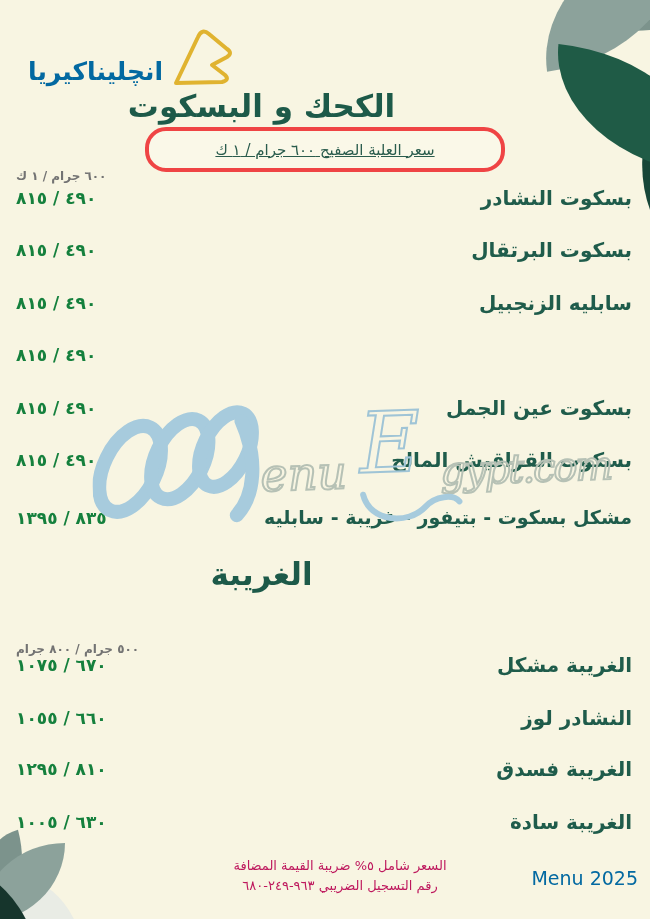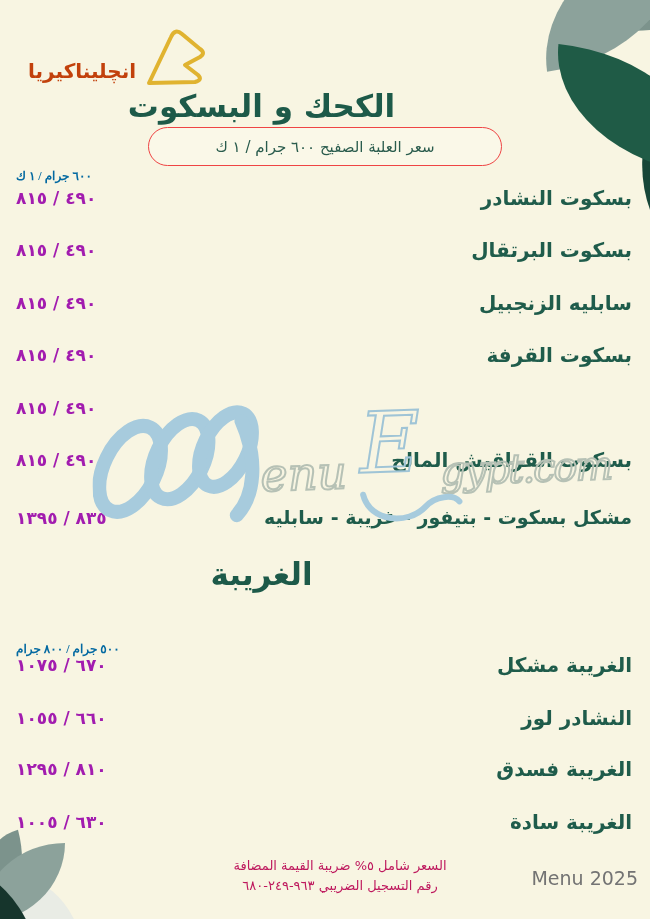--- a/index.html
+++ b/index.html
@@ -5,47 +5,47 @@
   html,body{margin:0;padding:0;}
   .page{
     position:relative;
     width:650px;height:919px;
     background:#F8F5E2;
     overflow:hidden;
     font-family:"DejaVu Sans", sans-serif;
   }
   
   .logo{position:absolute;left:28px;top:24px;display:flex;align-items:center;gap:4px;}
-  .brand-text{font-size:20px;font-weight:600;color:#c2410c;direction:rtl;letter-spacing:0;margin-top:24px;}
+  .brand-text{font-size:25px;font-weight:600;color:#0369a1;direction:rtl;letter-spacing:0;margin-top:24px;}
   
   .leaf{position:absolute;}
   .leaf.tr1{width:150px;height:120px;left:538px;top:-58px;background:#8CA29B;border-radius:100% 0 100% 0;transform:rotate(-8deg);z-index:2;}
   .leaf.tr0{width:130px;height:110px;left:596px;top:-62px;background:#7C938C;border-radius:100% 0 100% 0;transform:rotate(22deg);z-index:1;}
   .leaf.tr2{width:160px;height:115px;left:552px;top:52px;background:#1F5B46;border-radius:0 100% 0 100%;transform:rotate(6deg);z-index:3;}
   .leaf.tr3{width:130px;height:150px;left:618px;top:82px;background:#174638;border-radius:0 100% 0 100%;transform:rotate(42deg);z-index:2;}
   .leaf.bl1{width:85px;height:80px;left:-20px;top:843px;background:#8CA29B;border-radius:100% 0 100% 0;z-index:3;}
   .leaf.bl0{width:60px;height:85px;left:-30px;top:836px;background:#7C938C;border-radius:100% 0 100% 0;transform:rotate(-15deg);z-index:2;}
   .leaf.bl2{width:80px;height:88px;left:6px;top:876px;background:#E9ECE5;border-radius:0 100% 0 100%;transform:rotate(4deg);z-index:2;}
   .leaf.bl3{width:112px;height:112px;left:-64px;top:870px;background:#16352C;border-radius:0 100% 0 100%;transform:rotate(12deg);z-index:4;}
   
   .section-title{position:absolute;left:0;width:523px;text-align:center;font-size:31px;font-weight:700;color:#1D5A49;direction:rtl;}
   .pill{
     position:absolute;left:325px;transform:translateX(-50%);
-    width:352px;height:37px;border:1px solid #ef4444;border-radius:21px;
+    width:352px;height:37px;border:4px solid #ef4444;border-radius:21px;
     background:#FAF8E8;display:flex;align-items:center;justify-content:center;
-    font-size:15px;color:#2A5C4D;direction:rtl;z-index:1;
+    font-size:15px;color:#2A5C4D;direction:rtl;z-index:1;text-decoration:underline;
   }
-  .col-header{position:absolute;left:16px;font-size:12px;font-weight:700;color:#0369a1;direction:rtl;text-align:right;font-family:Liberation Serif, serif;}
+  .col-header{position:absolute;left:16px;font-size:12px;font-weight:700;color:#737373;direction:rtl;text-align:right;}
   .row{position:absolute;left:0;width:650px;height:30px;}
   .row-name{position:absolute;right:18px;top:0;font-size:20px;font-weight:700;color:#1F5C4B;direction:rtl;white-space:nowrap;}
   .row-name.long{font-size:19px;}
-  .row-price{position:absolute;left:16px;top:2px;font-size:17px;font-weight:600;color:#a21caf;direction:rtl;text-align:left;letter-spacing:1px;white-space:nowrap;}
+  .row-price{position:absolute;left:16px;top:2px;font-size:17px;font-weight:600;color:#15803d;direction:rtl;text-align:left;letter-spacing:1px;white-space:nowrap;}
   
   .footer-note{position:absolute;left:190px;top:856px;width:300px;text-align:center;font-size:13px;line-height:1.55;color:#be185d;direction:rtl;}
-  .menu-year{position:absolute;right:12px;top:867px;font-size:19px;color:#737373;}
+  .menu-year{position:absolute;right:12px;top:867px;font-size:19px;color:#0369a1;}
   
   .watermark{position:absolute;left:92px;top:388px;width:470px;height:150px;z-index:9;transform:rotate(-2deg);pointer-events:none;}
   .wm-m{position:absolute;left:0;top:0;}
   .wm-text{position:absolute;font-family:"DejaVu Serif", serif;font-style:italic;color:transparent;white-space:nowrap;}
   .wm-enu{left:168px;top:58px;font-size:46px;-webkit-text-stroke:2px #B6C1B5;}
   .wm-E{left:268px;top:8px;font-size:84px;-webkit-text-stroke:2px #9FC4D6;}
   .wm-rest{left:348px;top:64px;font-size:40px;-webkit-text-stroke:2px #B6C1B5;letter-spacing:-2px;}
   .wm-swirl{position:absolute;left:262px;top:100px;}
 </style>
 </head>
@@ -84,24 +84,24 @@
   </div>
   <div class="row" style="top:238px">
     <div class="row-name">بسكوت البرتقال</div>
     <div class="row-price">٤٩٠ / ٨١٥</div>
   </div>
   <div class="row" style="top:291px">
     <div class="row-name">سابليه  الزنجبيل</div>
     <div class="row-price">٤٩٠ / ٨١٥</div>
   </div>
   <div class="row" style="top:343px">
-    <div class="row-name">بسكوت  القرفة</div>
     <div class="row-price">٤٩٠ / ٨١٥</div>
   </div>
   <div class="row" style="top:396px">
+    <div class="row-name">بسكوت  عين الجمل</div>
     <div class="row-price">٤٩٠ / ٨١٥</div>
   </div>
   <div class="row" style="top:448px">
     <div class="row-name">بسكوت القراقيش المالح</div>
     <div class="row-price">٤٩٠ / ٨١٥</div>
   </div>
   <div class="row" style="top:506px">
     <div class="row-name long">مشكل بسكوت - بتيفور - غريبة - سابليه</div>
     <div class="row-price">٨٣٥ / ١٣٩٥</div>
   </div>

